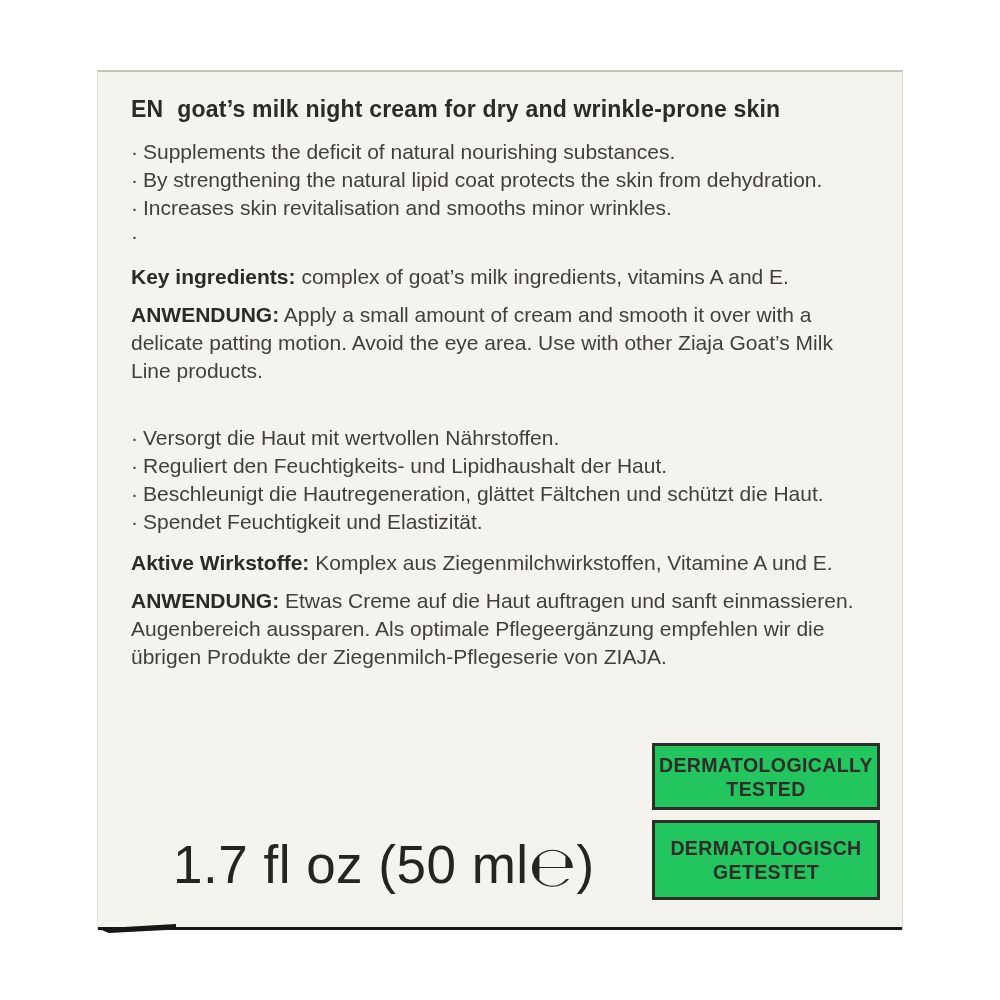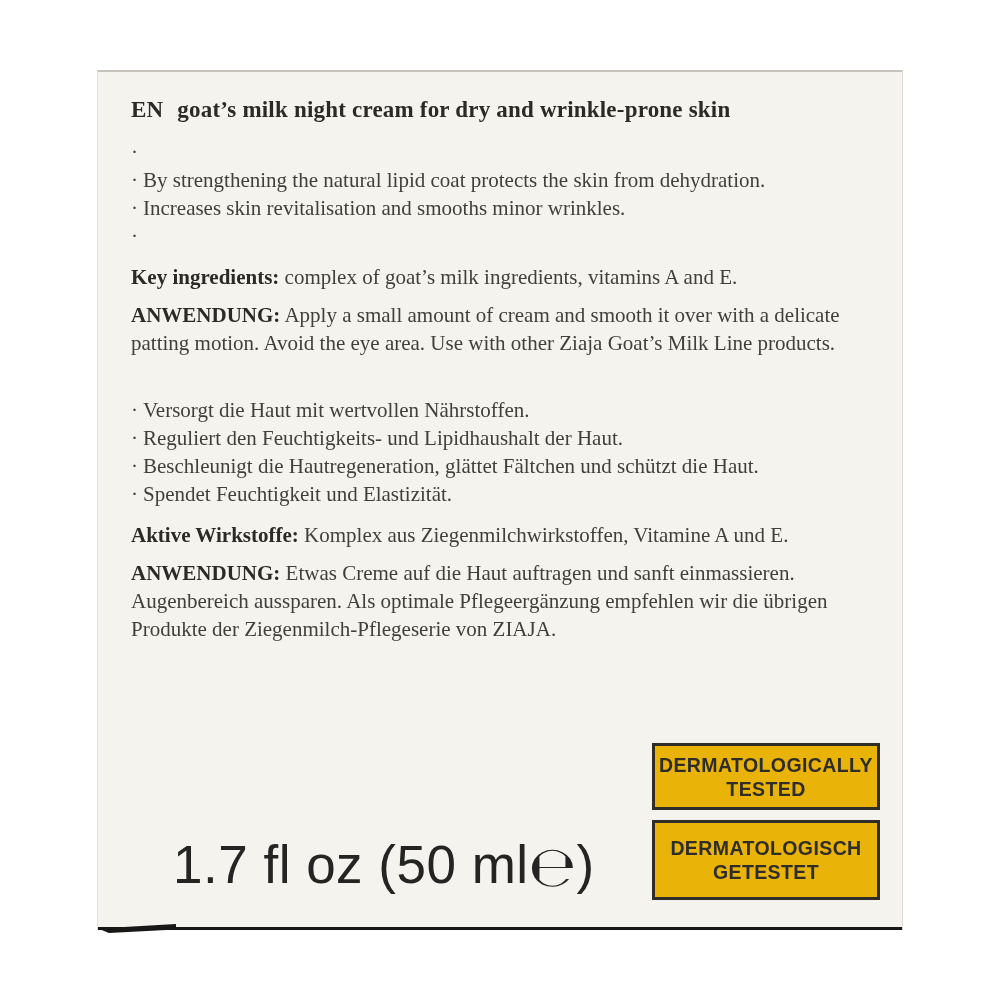--- a/index.html
+++ b/index.html
@@ -14,21 +14,20 @@
     border-top: 2px solid #c6c3bd;
     border-left: 1px solid #e4e2dc;
     border-right: 1px solid #dedbd5;
   }
 
   .label-content {
     padding: 24px 16px 0 33px;
     color: #413f3c;
     font-size: 21px;
     line-height: 28px;
-    font-family: Liberation Serif, serif;
   }
 
   .section-heading {
     font-weight: bold;
     font-size: 23px;
     line-height: 27px;
     color: #2b2a27;
     margin-bottom: 15px;
     letter-spacing: 0.2px;
   }
@@ -60,21 +59,21 @@
     vertical-align: -3px;
     letter-spacing: 0;
   }
 
   .badge-box {
     position: absolute;
     right: 22px;
     width: 228px;
     height: 67px;
     border: 3px solid #2e2d2a;
-    background: #eab308;
+    background: #22c55e;
     display: flex;
     flex-direction: column;
     align-items: center;
     justify-content: center;
     text-align: center;
     font-weight: bold;
     font-size: 19.5px;
     line-height: 24px;
     color: #2e2d2a;
     letter-spacing: 0.4px;
@@ -104,20 +103,21 @@
   <div class="label-content">
 
     <div>
       <div class="section-heading">
         <span class="lang-code">EN</span><span>goat’s milk night cream for dry and wrinkle-prone skin</span>
       </div>
 
       <div class="bullet-list">
         <div class="bullet-row">
           <span class="bullet-dot">·</span>
+          <span>Supplements the deficit of natural nourishing substances.</span>
         </div>
         <div class="bullet-row">
           <span class="bullet-dot">·</span>
           <span>By strengthening the natural lipid coat protects the skin from dehydration.</span>
         </div>
         <div class="bullet-row">
           <span class="bullet-dot">·</span>
           <span>Increases skin revitalisation and smooths minor wrinkles.</span>
         </div>
         <div class="bullet-row">

